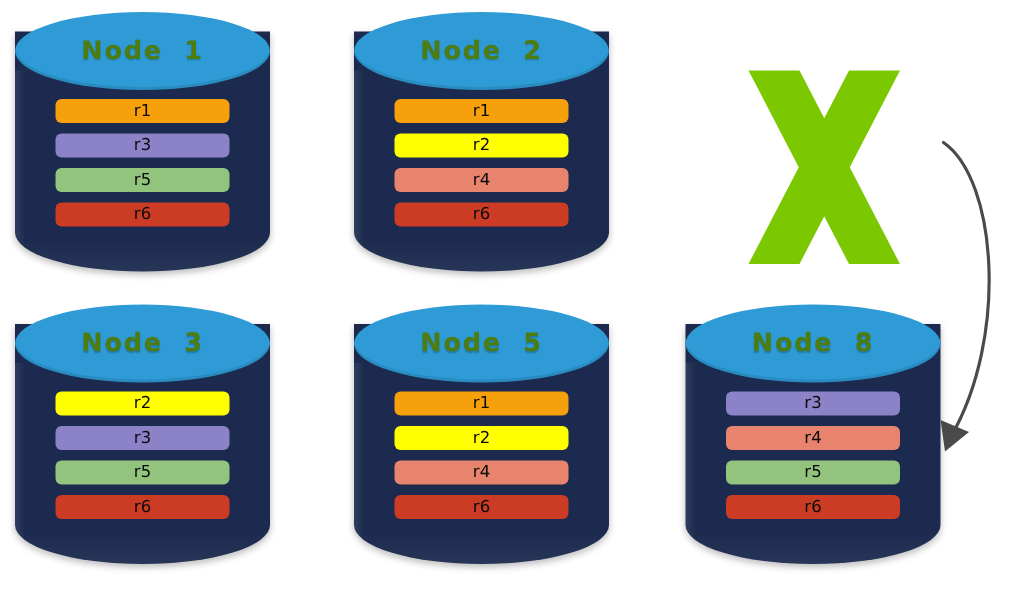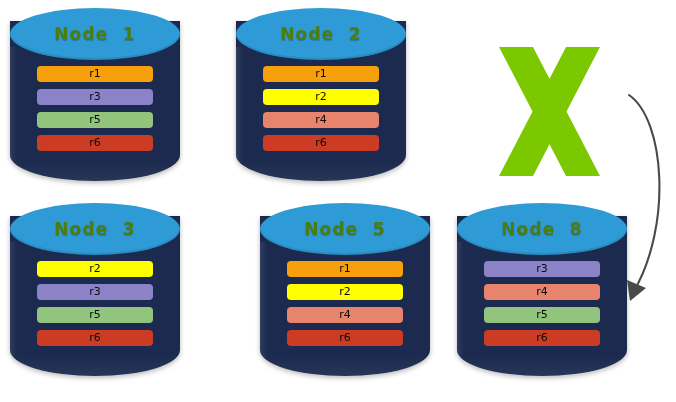--- a/index.html
+++ b/index.html
@@ -105,21 +105,21 @@
     <div class="cyl-top"></div>
     <div class="node-label">Node  3</div>
     <div class="records">
       <div class="rec" style="background:#FFFF00">r2</div>
       <div class="rec" style="background:#8C82C8">r3</div>
       <div class="rec" style="background:#92C47D">r5</div>
       <div class="rec" style="background:#CC3B24">r6</div>
     </div>
   </div>
 
-  <div class="node" style="left:236px;top:203px;margin-left:24px;">
+  <div class="node" style="left:236px;top:203px;">
     <div class="cyl-body">
       <div class="cyl-left-hl"></div>
       <div class="cyl-bottom-shade"></div>
     </div>
     <div class="cyl-top"></div>
     <div class="node-label">Node  5</div>
     <div class="records">
       <div class="rec" style="background:#F6A00C">r1</div>
       <div class="rec" style="background:#FFFF00">r2</div>
       <div class="rec" style="background:#E8836E">r4</div>

